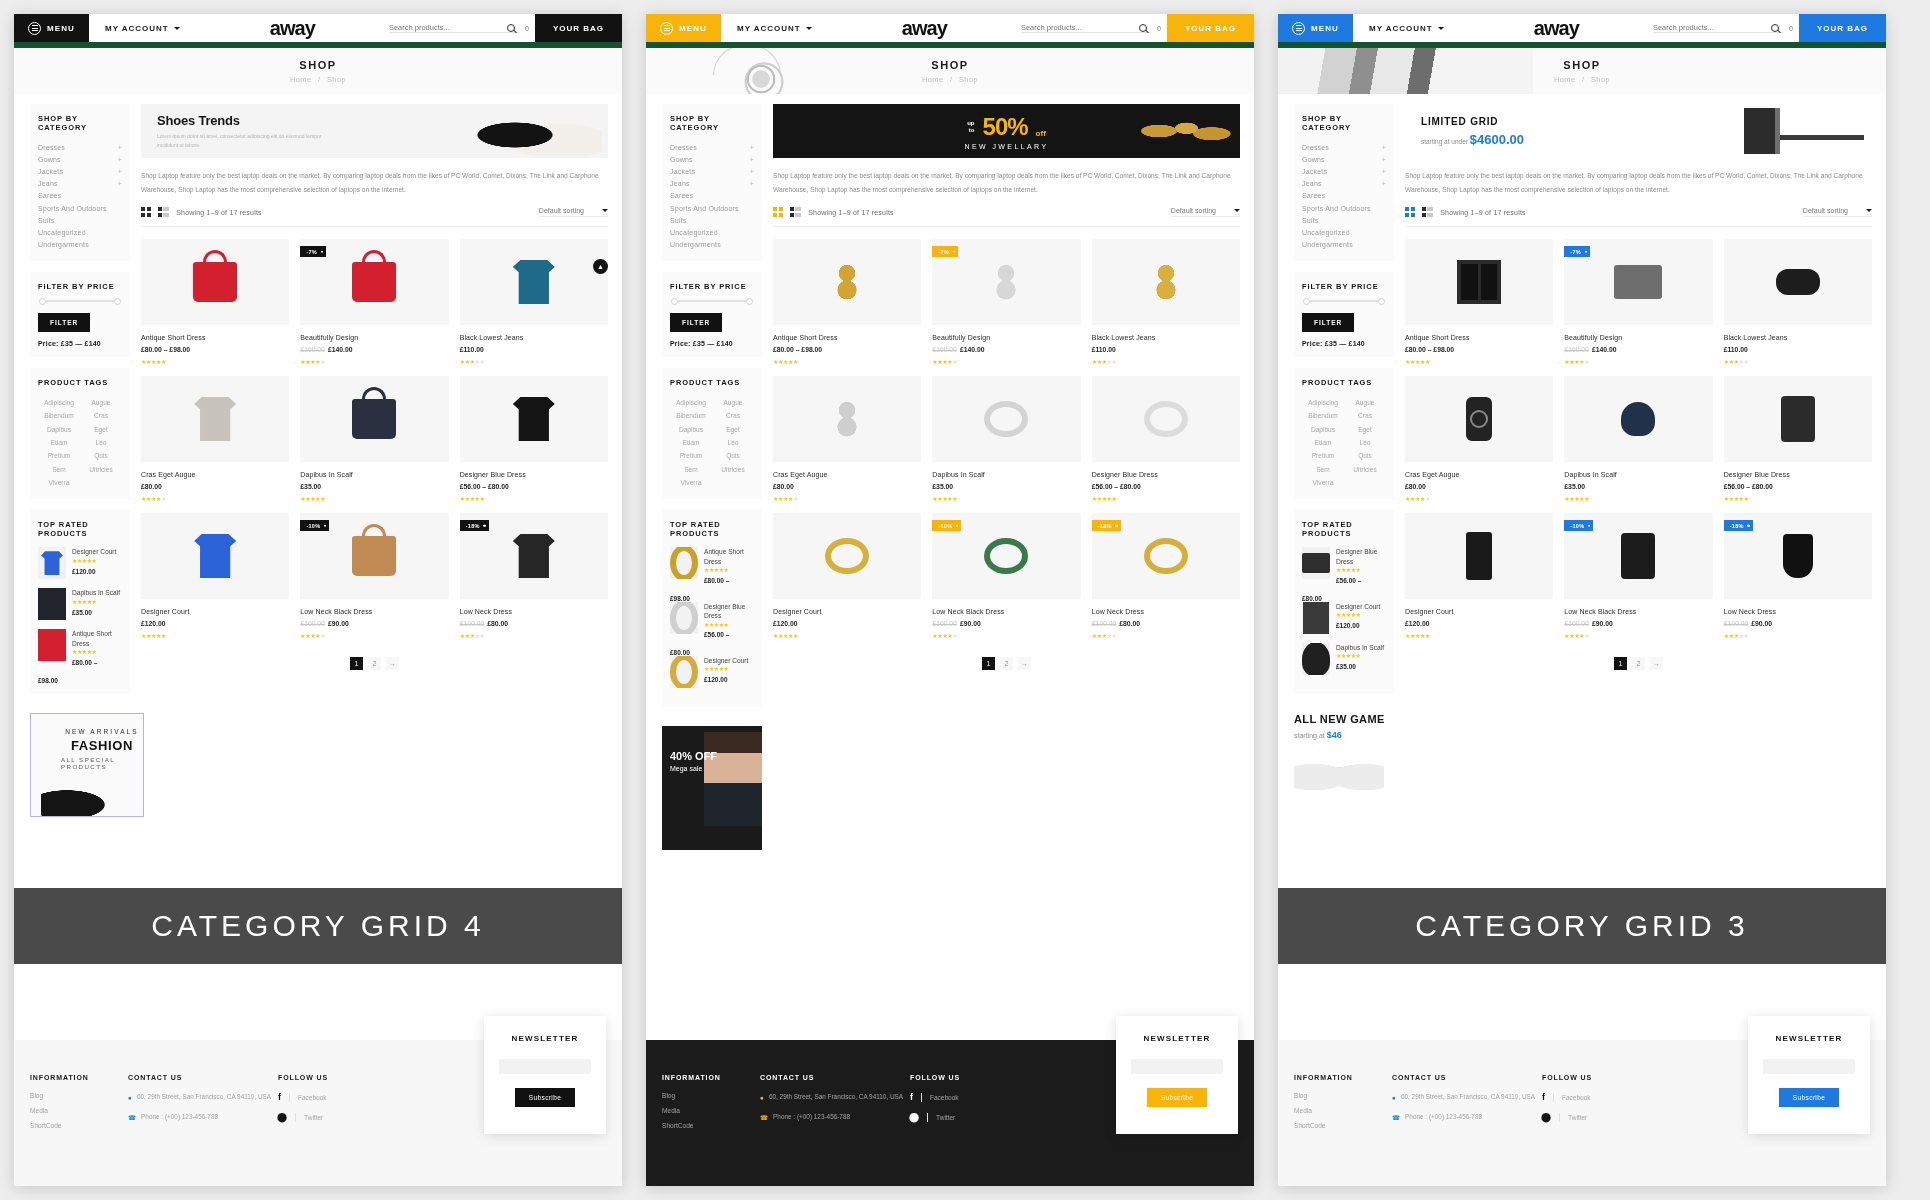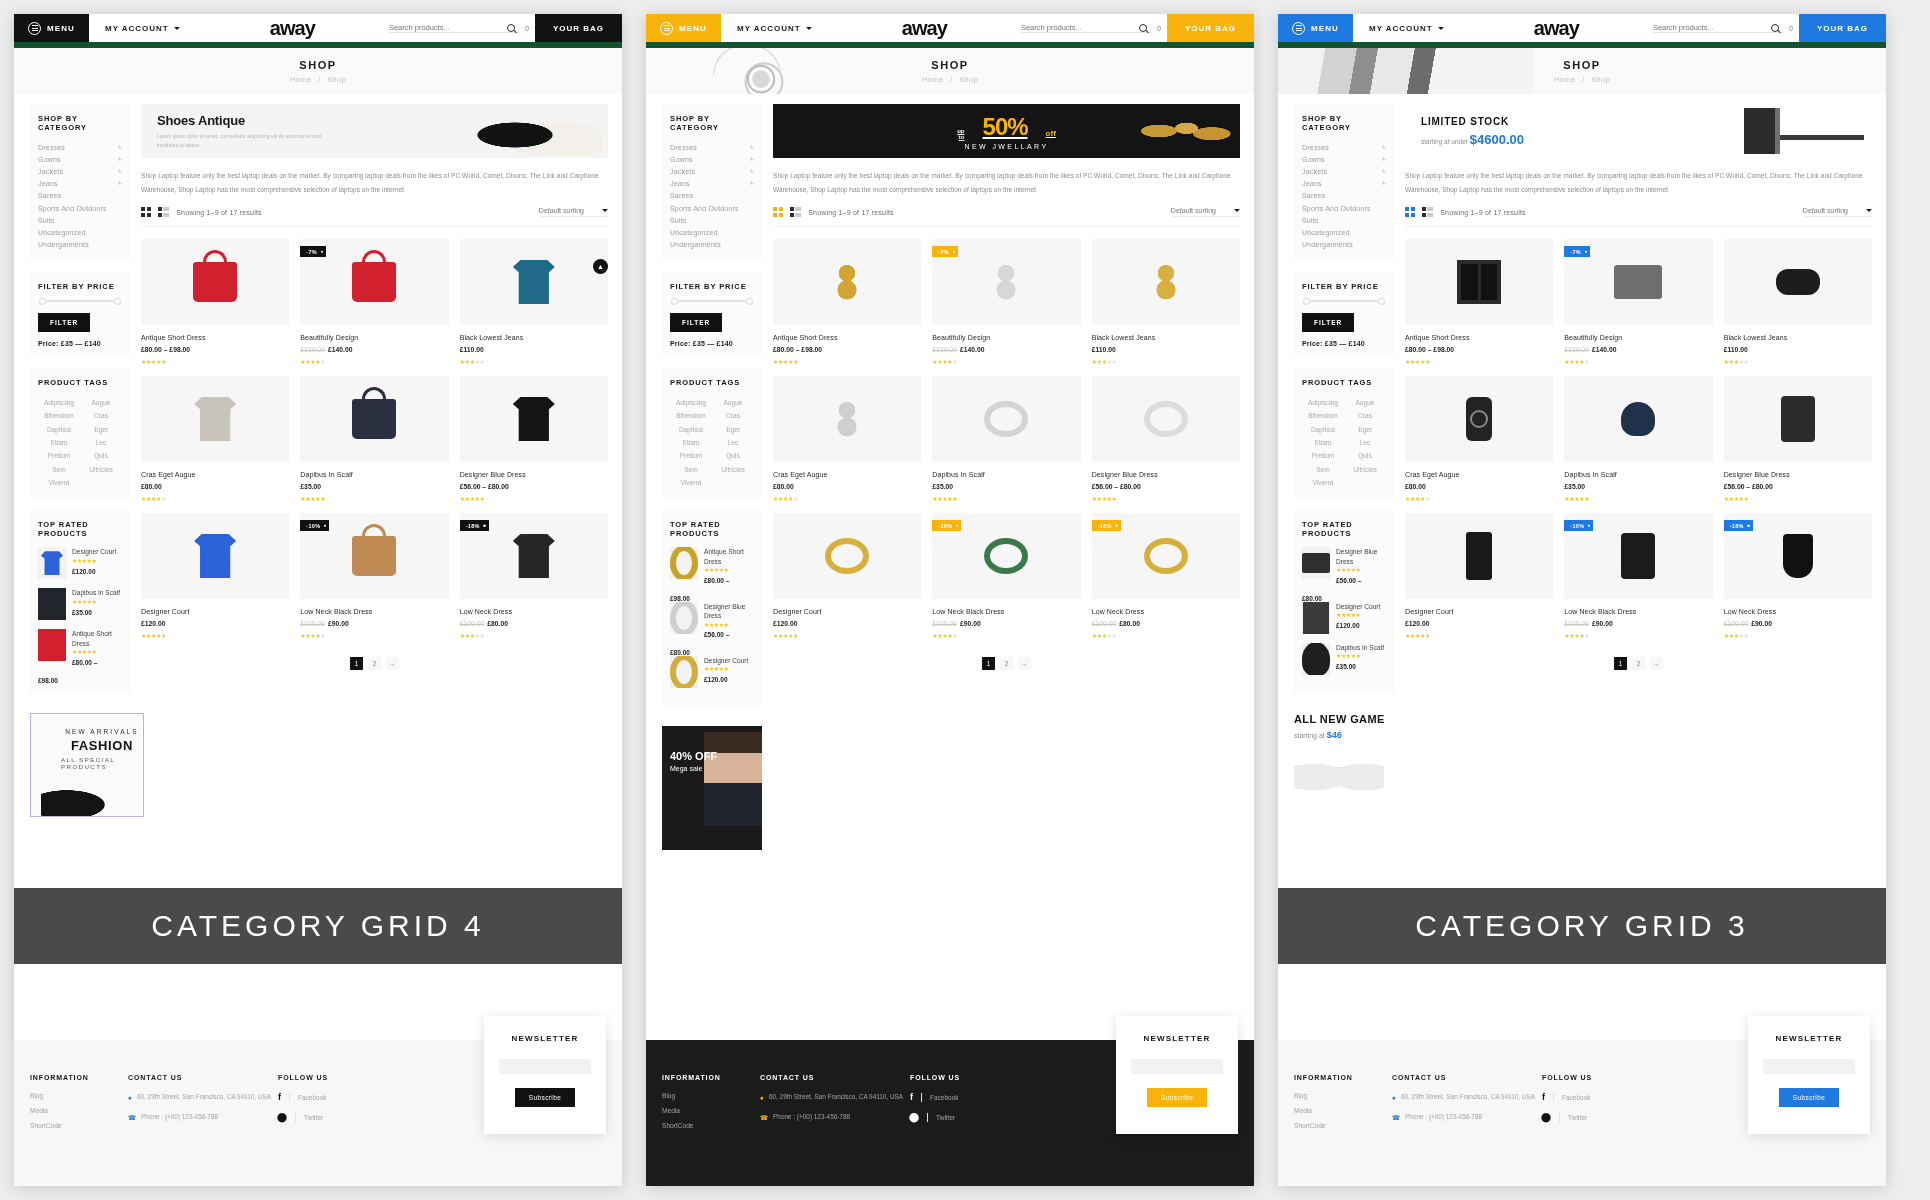--- a/index.html
+++ b/index.html
@@ -98,21 +98,21 @@
   
   .promo { height: 54px; background: #f4f4f4; position: relative; overflow: hidden; display: flex;
            flex-direction: column; justify-content: center; padding-left: 16px; }
   .promo .ptitle2 { font-size: 13px; font-weight: bold; color: #161616; letter-spacing: -.2px; }
   .promo .psub { font-size: 5px; color: #b6b6b6; margin-top: 4px; line-height: 1.7; width: 175px; }
   .shoe { position: absolute; right: 6px; top: 2px; width: 150px; height: 50px;
           background: radial-gradient(ellipse at 42% 58%, #131313 0 30%, transparent 31%),
                       radial-gradient(ellipse at 72% 70%, #f3f0ec 0 34%, transparent 35%),
                       radial-gradient(ellipse at 64% 78%, #b98a50 0 12%, transparent 13%); }
   .promo.dark { background: #141414; padding-left: 0; align-items: center; justify-content: center; }
-  .promo.dark .fifty { color: #fff; display: flex; align-items: flex-end; gap: 18px; font-weight: bold; text-decoration: underline; }
+  .promo.dark .fifty { color: #fff; display: flex; align-items: center; gap: 8px; font-weight: bold; }
   .promo.dark .upto { font-size: 6px; line-height: 1.05; text-align: right; color: #fff; }
   .promo.dark .big { font-size: 24px; color: #f9b40b; letter-spacing: -1px; }
   .promo.dark .off { font-size: 8px; color: #f9b40b; align-self: flex-end; margin-bottom: 3px; }
   .promo.dark .newj { font-size: 7px; letter-spacing: 2.4px; color: #fff; margin-top: 2px; text-align: center; }
   .jewel { position: absolute; right: 4px; top: 0; width: 110px; height: 54px;
            background: radial-gradient(ellipse at 30% 50%, #c79a34 0 16%, transparent 17%),
                        radial-gradient(ellipse at 55% 45%, #d4a843 0 13%, transparent 14%),
                        radial-gradient(ellipse at 78% 55%, #c49530 0 15%, transparent 16%); }
   .promo.limited { background: #ffffff; border: 0; }
   .promo.limited .lt { font-size: 10px; font-weight: bold; letter-spacing: .8px; color: #111; }
@@ -353,21 +353,21 @@
         <div class="trp-price">£80.00 –</div>
       </div>
             </div>
       <div class="trp-price-left">£98.00</div>
         </div>
       </div>
 
       <div class="main">
         <div class="promo">
       <div class="shoe"></div>
-      <div class="ptitle2">Shoes Antique</div>
+      <div class="ptitle2">Shoes Trends</div>
       <div class="psub">Lorem ipsum dolor sit amet, consectetur adipiscing elit do eiusmod tempor incididunt ut labore.</div>
           </div>
         <div class="intro">Shop Laptop feature only the best laptop deals on the market. By comparing laptop deals from the likes of PC World, Comet, Dixons, The Link and Carphone Warehouse, Shop Laptop has the most comprehensive selection of laptops on the internet.</div>
 
         <div class="toolbar">
           <span class="gridicon ">
               <i></i>
               <i></i>
               <i></i>
               <i></i>
@@ -990,21 +990,21 @@
         <div class="trp-price">£35.00</div>
       </div>
             </div>
 
         </div>
       </div>
 
       <div class="main">
         <div class="promo limited">
     <div class="laptops"></div>
-    <div class="lt">LIMITED STOCK</div>
+    <div class="lt">LIMITED GRID</div>
     <div class="ls">starting at under <b>$4600.00</b></div>
           </div>
         <div class="intro">Shop Laptop feature only the best laptop deals on the market. By comparing laptop deals from the likes of PC World, Comet, Dixons, The Link and Carphone Warehouse, Shop Laptop has the most comprehensive selection of laptops on the internet.</div>
 
         <div class="toolbar">
           <span class="gridicon b">
               <i></i>
               <i></i>
               <i></i>
               <i></i>

